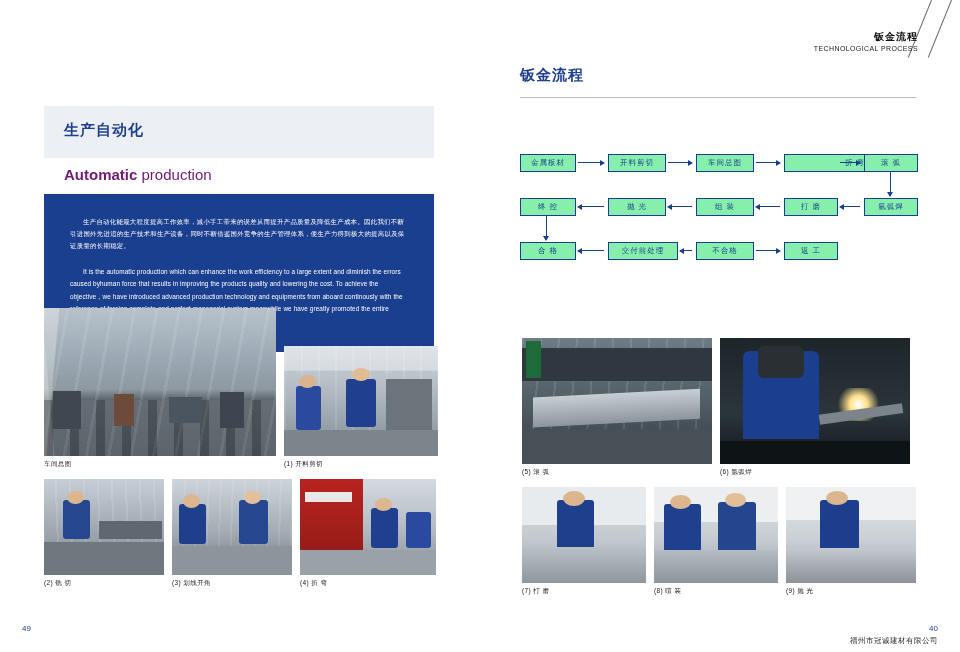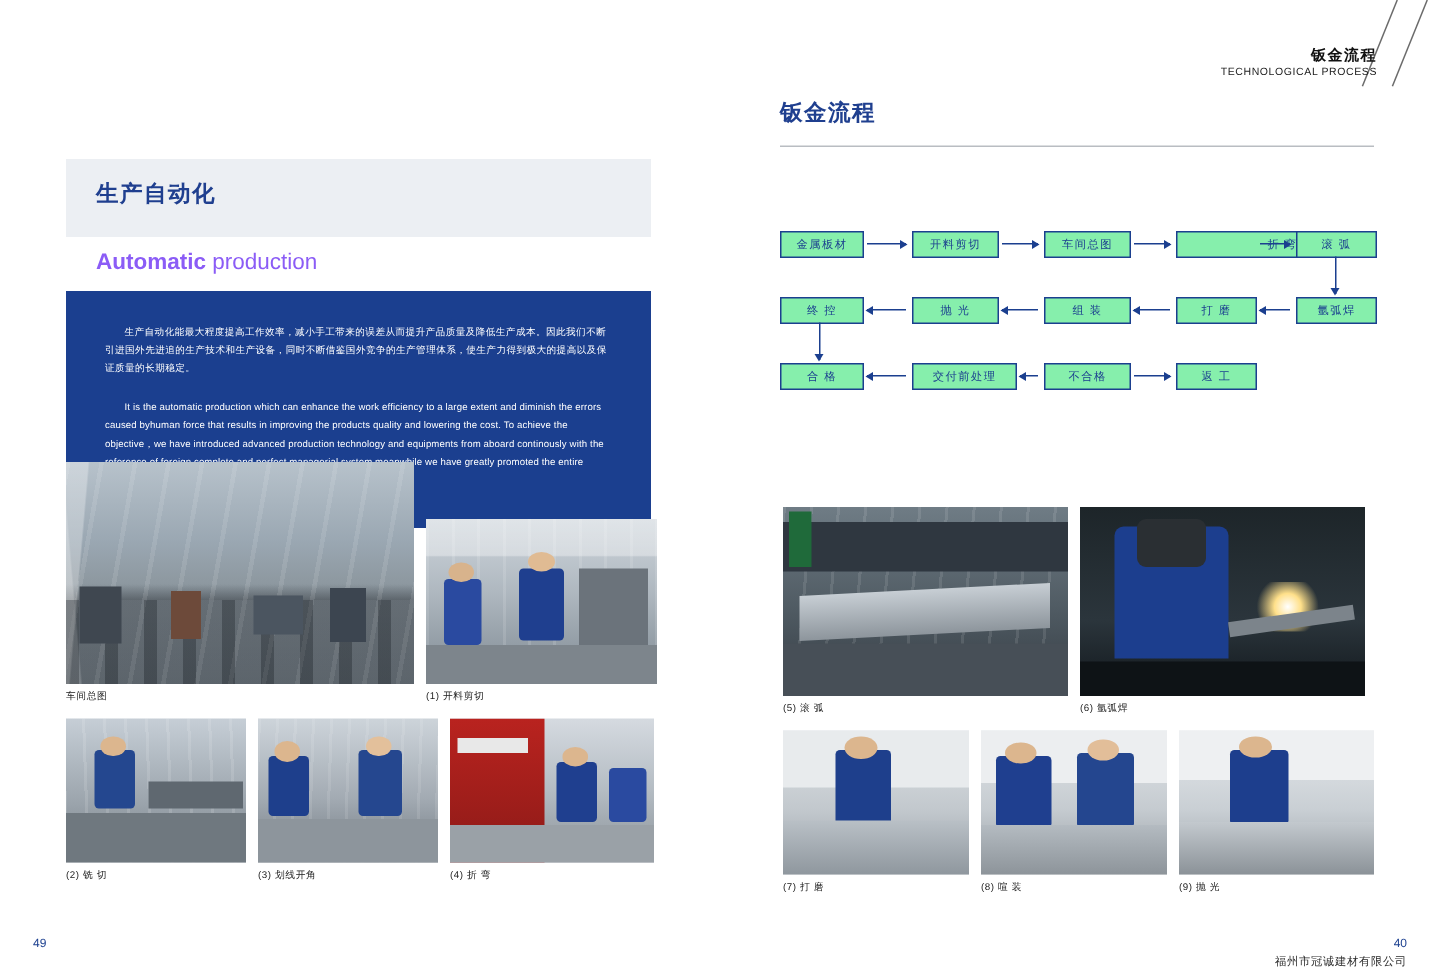--- a/index.html
+++ b/index.html
@@ -84,21 +84,21 @@
     font-weight: bold;
     letter-spacing: 1px;
     line-height: 1.1;
   }
   .left-title-en {
     padding: 8px 0 10px 20px;
     background: #ffffff;
   }
   .left-title-en .en {
     font-size: 15px;
-    color: #8b5cf6;
+    color: #701a75;
   }
   .left-title-en .en b {
     font-weight: bold;
   }
   .blue-box {
     background: #1b3f8f;
     color: #ffffff;
     padding: 22px 26px 20px 26px;
     box-sizing: border-box;
     width: 390px;

